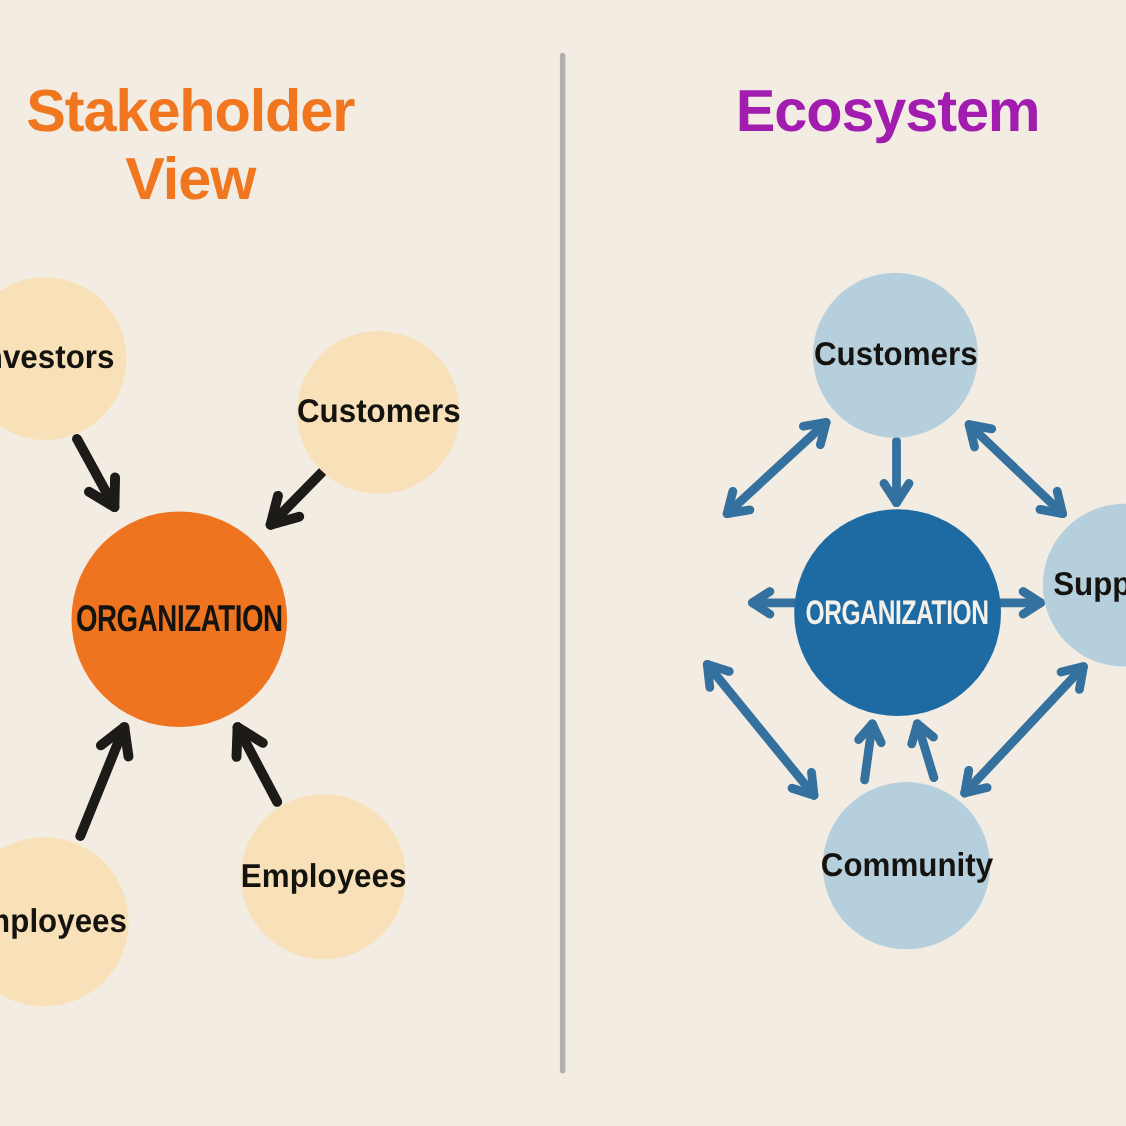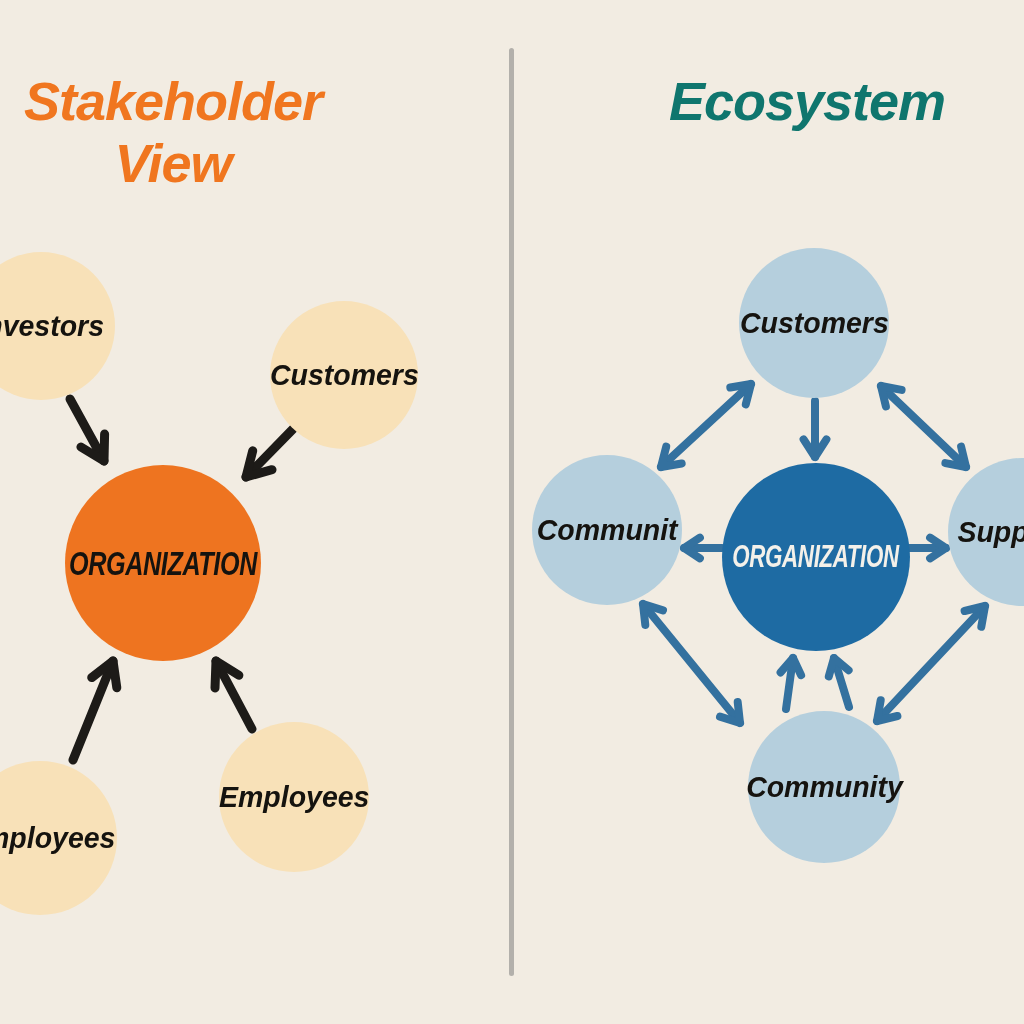--- a/index.html
+++ b/index.html
@@ -1,25 +1,25 @@
 <!DOCTYPE html>
 <html><head>
 <meta charset="utf-8">
 <style>
   html,body{margin:0;padding:0;background:#f2ece2;}
   #canvas{
     position:relative;width:1024px;height:1024px;overflow:hidden;
-    background:#f2ece2;font-family:"Liberation Sans",sans-serif;font-style:italic;
+    background:#f2ece2;font-family:"Liberation Sans",sans-serif;
   }
   .title{
     position:absolute;text-align:center;font-weight:bold;
     font-size:54px;line-height:62px;letter-spacing:-1px;white-space:nowrap;
   }
   .title-left{left:-10px;top:70px;width:366px;color:#f0761f;}
-  .title-right{left:607px;top:70px;width:400px;color:#0f766e;}
+  .title-right{left:607px;top:70px;width:400px;color:#a21caf;}
   .divider{
     position:absolute;left:509px;top:48px;width:5px;height:928px;
     background:#b3b0ab;border-radius:3px;
   }
   #arrow-layer{position:absolute;left:0;top:0;width:1024px;height:1024px;}
   .node{
     position:absolute;border-radius:50%;
     display:flex;align-items:center;justify-content:center;
   }
   .node-peach{background:#f8e1b8;}
@@ -122,23 +122,20 @@
   <div class="node node-peach" style="left:-37px;top:761px;width:154px;height:154px;">
     <span class="node-label">Employees</span>
   </div>
   <div class="node node-peach" style="left:219px;top:722px;width:150px;height:150px;">
     <span class="node-label">Employees</span>
   </div>
 
   <div class="node node-blue" style="left:739px;top:248px;width:150px;height:150px;">
     <span class="node-label">Customers</span>
   </div>
-  <div class="node node-blue" style="left:532px;top:455px;width:150px;height:150px;">
-    <span class="node-label">Communit</span>
-  </div>
   <div class="node org-right" style="left:722px;top:463px;width:188px;height:188px;">
     <span class="org-label org-label-right">ORGANIZATION</span>
   </div>
   <div class="node node-blue" style="left:948px;top:458px;width:148px;height:148px;">
     <span class="node-label">Suppliers</span>
   </div>
   <div class="node node-blue" style="left:748px;top:711px;width:152px;height:152px;">
     <span class="node-label">Community</span>
   </div>
 

